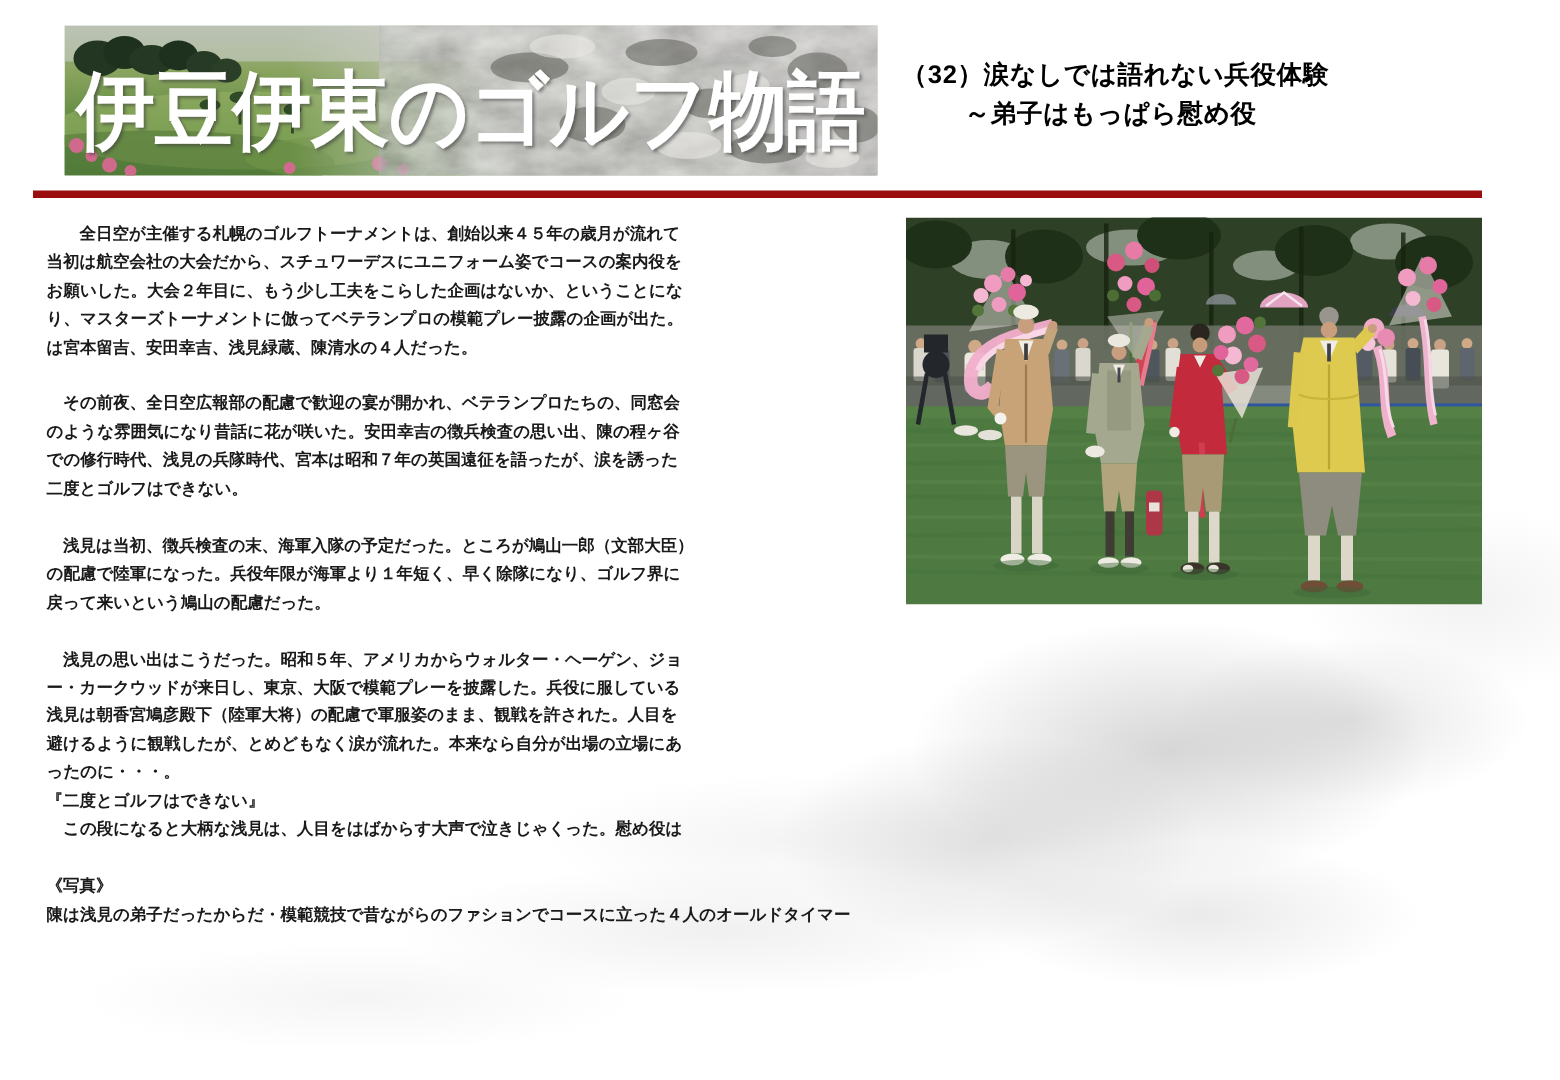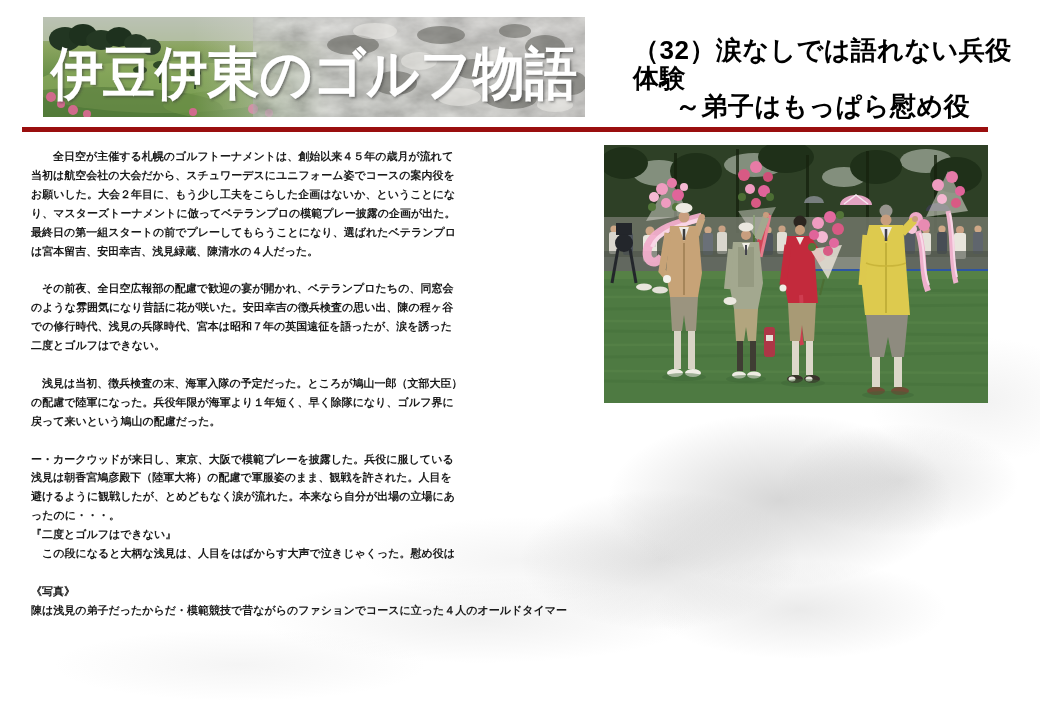--- a/index.html
+++ b/index.html
@@ -15,22 +15,22 @@
       radial-gradient(ellipse 210px 70px at 800px 610px, rgba(140,140,140,.18), rgba(140,140,140,0) 70%),
       radial-gradient(ellipse 160px 90px at 980px 400px, rgba(150,150,150,.12), rgba(150,150,150,0) 70%),
       radial-gradient(ellipse 300px 60px at 480px 620px, rgba(150,150,150,.14), rgba(150,150,150,0) 72%),
       radial-gradient(ellipse 260px 50px at 240px 665px, rgba(155,155,155,.10), rgba(155,155,155,0) 72%),
       radial-gradient(ellipse 220px 60px at 520px 560px, rgba(150,150,150,.10), rgba(150,150,150,0) 72%);}
 
   .banner{position:absolute;left:43px;top:17px;width:542px;height:100px;}
   .banner svg{display:block;}
 
   .header-title{position:absolute;left:601px;top:36px;width:402px;color:#000;
-    font-size:26px;line-height:28px;font-weight:700;letter-spacing:.5px;margin-left:32px;}
-  .header-title .l2{padding-left:42px;}
+    font-size:17px;line-height:28px;font-weight:700;letter-spacing:.5px;}
+  .header-title .l2{padding-left:42px;font-family:Liberation Mono, monospace;}
 
   .divider{position:absolute;left:22px;top:127px;width:966px;height:5px;background:#9a0e0e;}
 
   .article{position:absolute;left:31px;top:147px;width:985px;color:#1a1a1a;
     font-size:11px;line-height:18.9px;font-weight:700;letter-spacing:0;}
   .article .tl{white-space:pre;}
 
   .photo{position:absolute;left:604px;top:145px;width:384px;height:258px;}
   .photo svg{display:block;}
 </style>
@@ -131,32 +131,32 @@
     <div class="l2">～弟子はもっぱら慰め役</div>
   </div>
 
   <div class="divider" style="background: rgb(154, 14, 14);"></div>
 
   <div class="article">
       <div class="tl">　　全日空が主催する札幌のゴルフトーナメントは、創始以来４５年の歳月が流れて</div>
       <div class="tl">当初は航空会社の大会だから、スチュワーデスにユニフォーム姿でコースの案内役を</div>
       <div class="tl">お願いした。大会２年目に、もう少し工夫をこらした企画はないか、ということにな</div>
       <div class="tl">り、マスターズトーナメントに倣ってベテランプロの模範プレー披露の企画が出た。</div>
-      <div class="tl">最終日の第一組スタートの前でプレーしてもらうことになり、選ばれたベテランプロ</div>
       <div class="tl">は宮本留吉、安田幸吉、浅見緑蔵、陳清水の４人だった。</div>
       <div class="tl">&nbsp;</div>
       <div class="tl">　その前夜、全日空広報部の配慮で歓迎の宴が開かれ、ベテランプロたちの、同窓会</div>
       <div class="tl">のような雰囲気になり昔話に花が咲いた。安田幸吉の徴兵検査の思い出、陳の程ヶ谷</div>
       <div class="tl">での修行時代、浅見の兵隊時代、宮本は昭和７年の英国遠征を語ったが、涙を誘った</div>
       <div class="tl">二度とゴルフはできない。</div>
       <div class="tl">&nbsp;</div>
       <div class="tl">　浅見は当初、徴兵検査の末、海軍入隊の予定だった。ところが鳩山一郎（文部大臣）</div>
       <div class="tl">の配慮で陸軍になった。兵役年限が海軍より１年短く、早く除隊になり、ゴルフ界に</div>
       <div class="tl">戻って来いという鳩山の配慮だった。</div>
       <div class="tl">&nbsp;</div>
+      <div class="tl">　浅見の思い出はこうだった。昭和５年、アメリカからウォルター・ヘーゲン、ジョ</div>
       <div class="tl">ー・カークウッドが来日し、東京、大阪で模範プレーを披露した。兵役に服している</div>
       <div class="tl">浅見は朝香宮鳩彦殿下（陸軍大将）の配慮で軍服姿のまま、観戦を許された。人目を</div>
       <div class="tl">避けるように観戦したが、とめどもなく涙が流れた。本来なら自分が出場の立場にあ</div>
       <div class="tl">ったのに・・・。</div>
       <div class="tl">『二度とゴルフはできない』</div>
       <div class="tl">　この段になると大柄な浅見は、人目をはばからす大声で泣きじゃくった。慰め役は</div>
       <div class="tl">&nbsp;</div>
       <div class="tl">《写真》</div>
       <div class="tl">陳は浅見の弟子だったからだ・模範競技で昔ながらのファションでコースに立った４人のオールドタイマー</div>
     </div>

